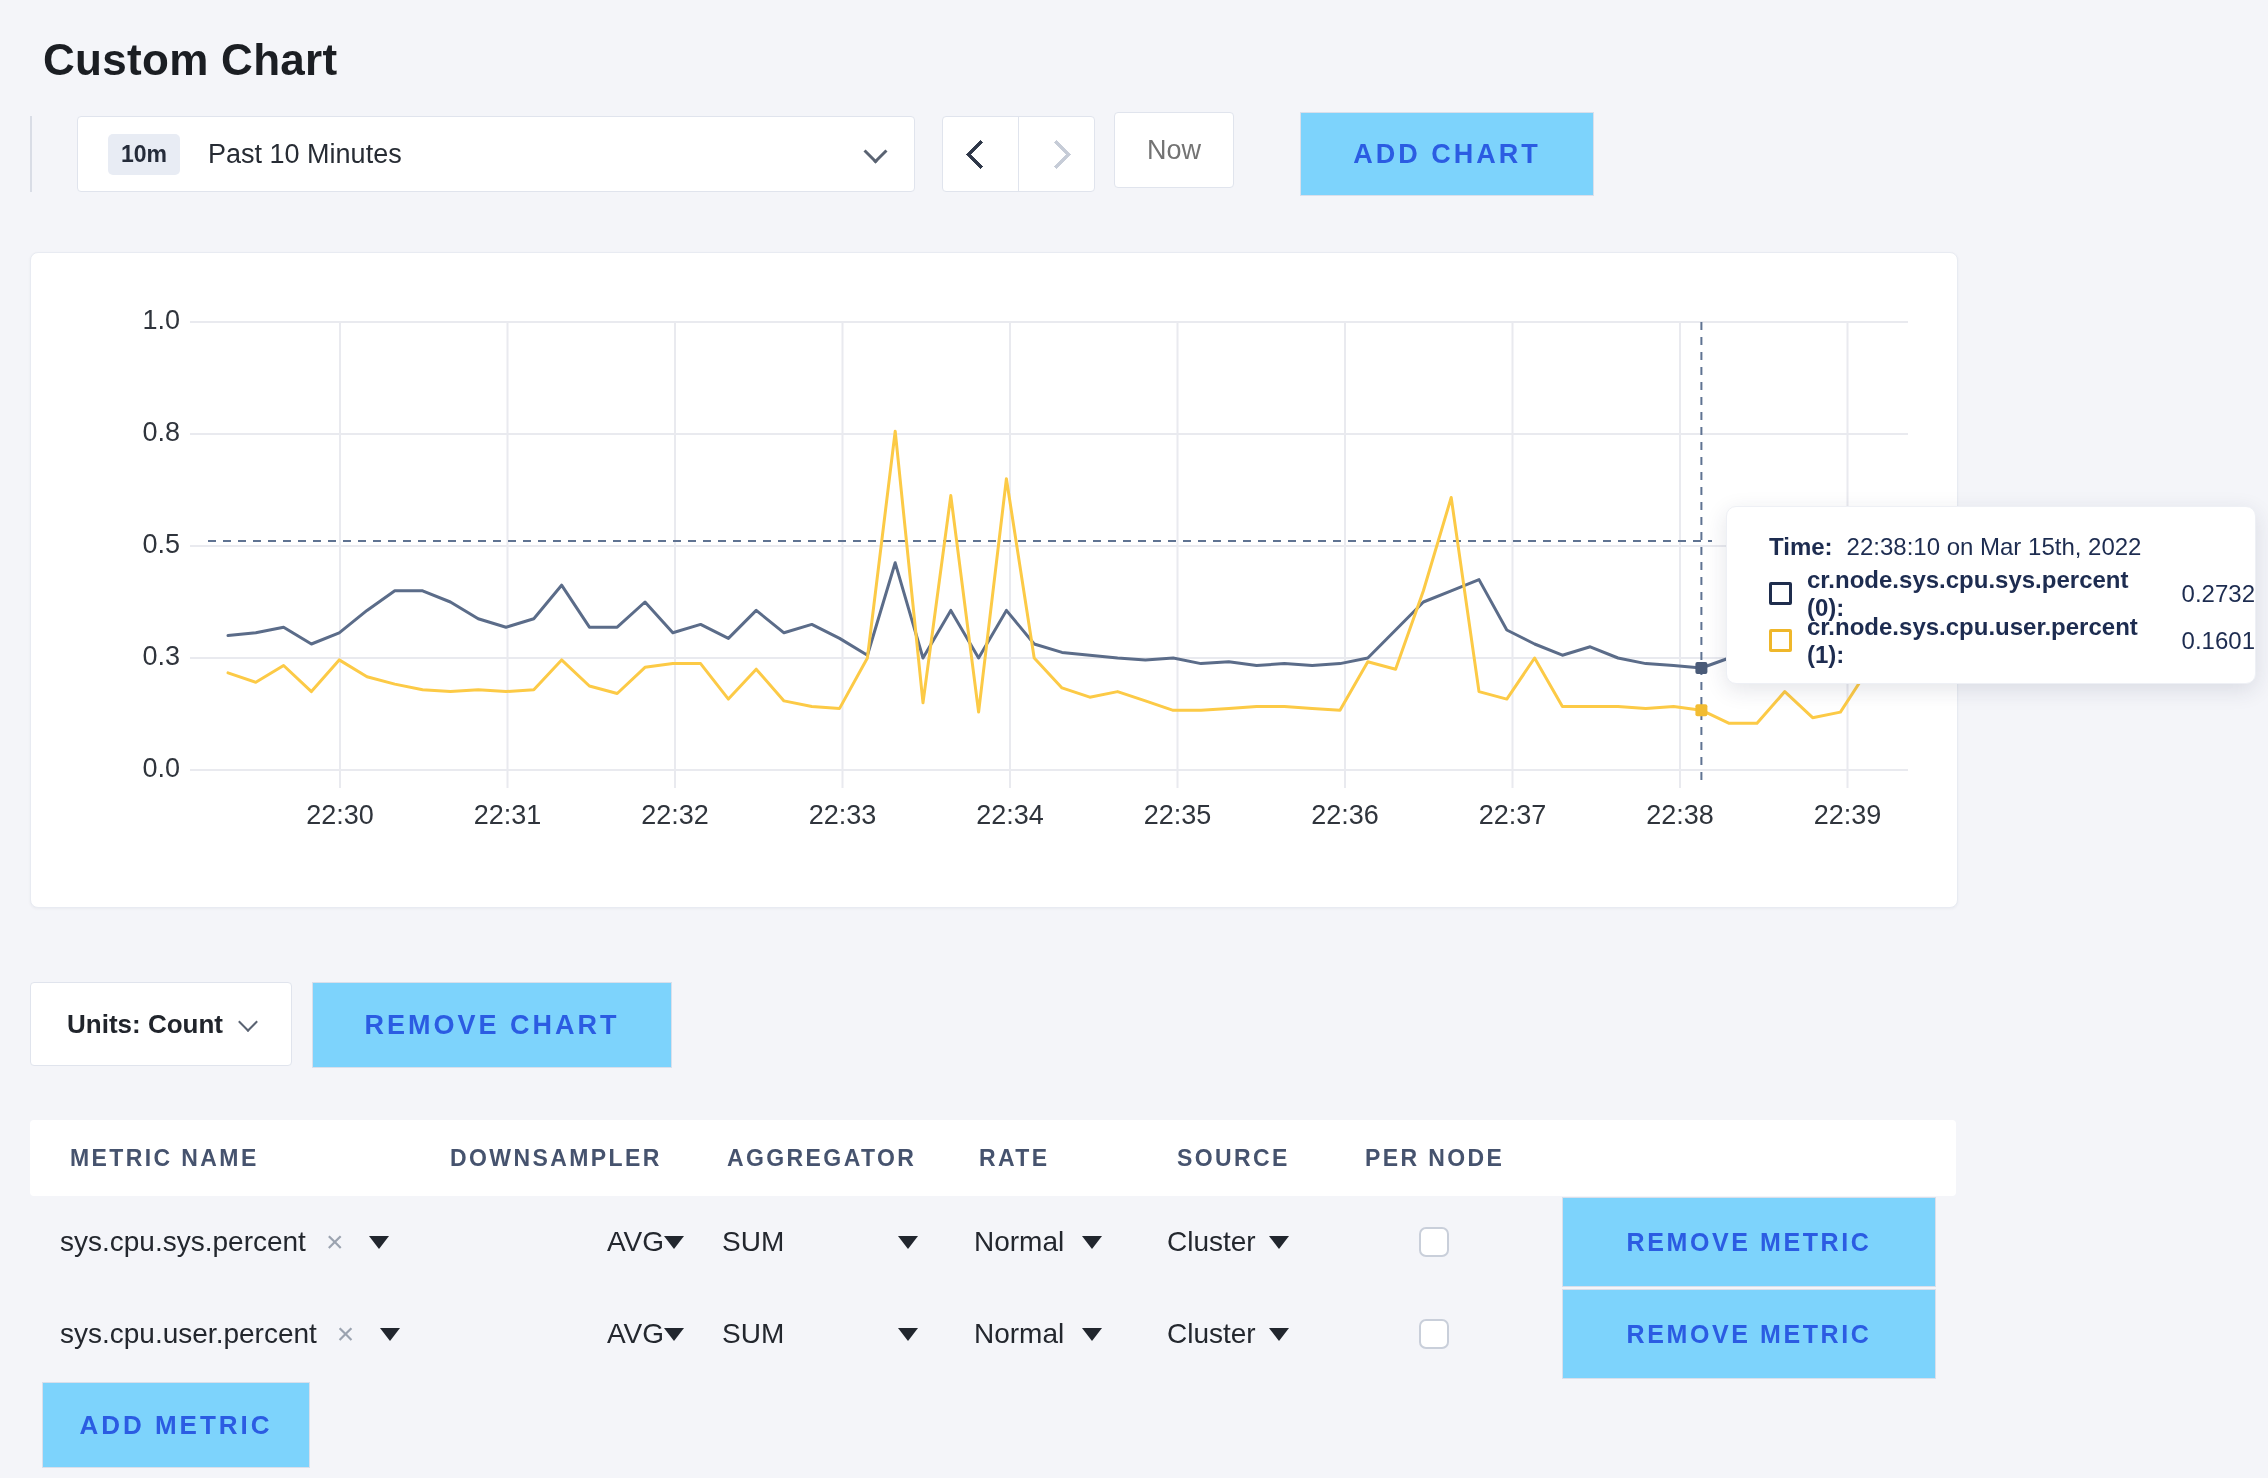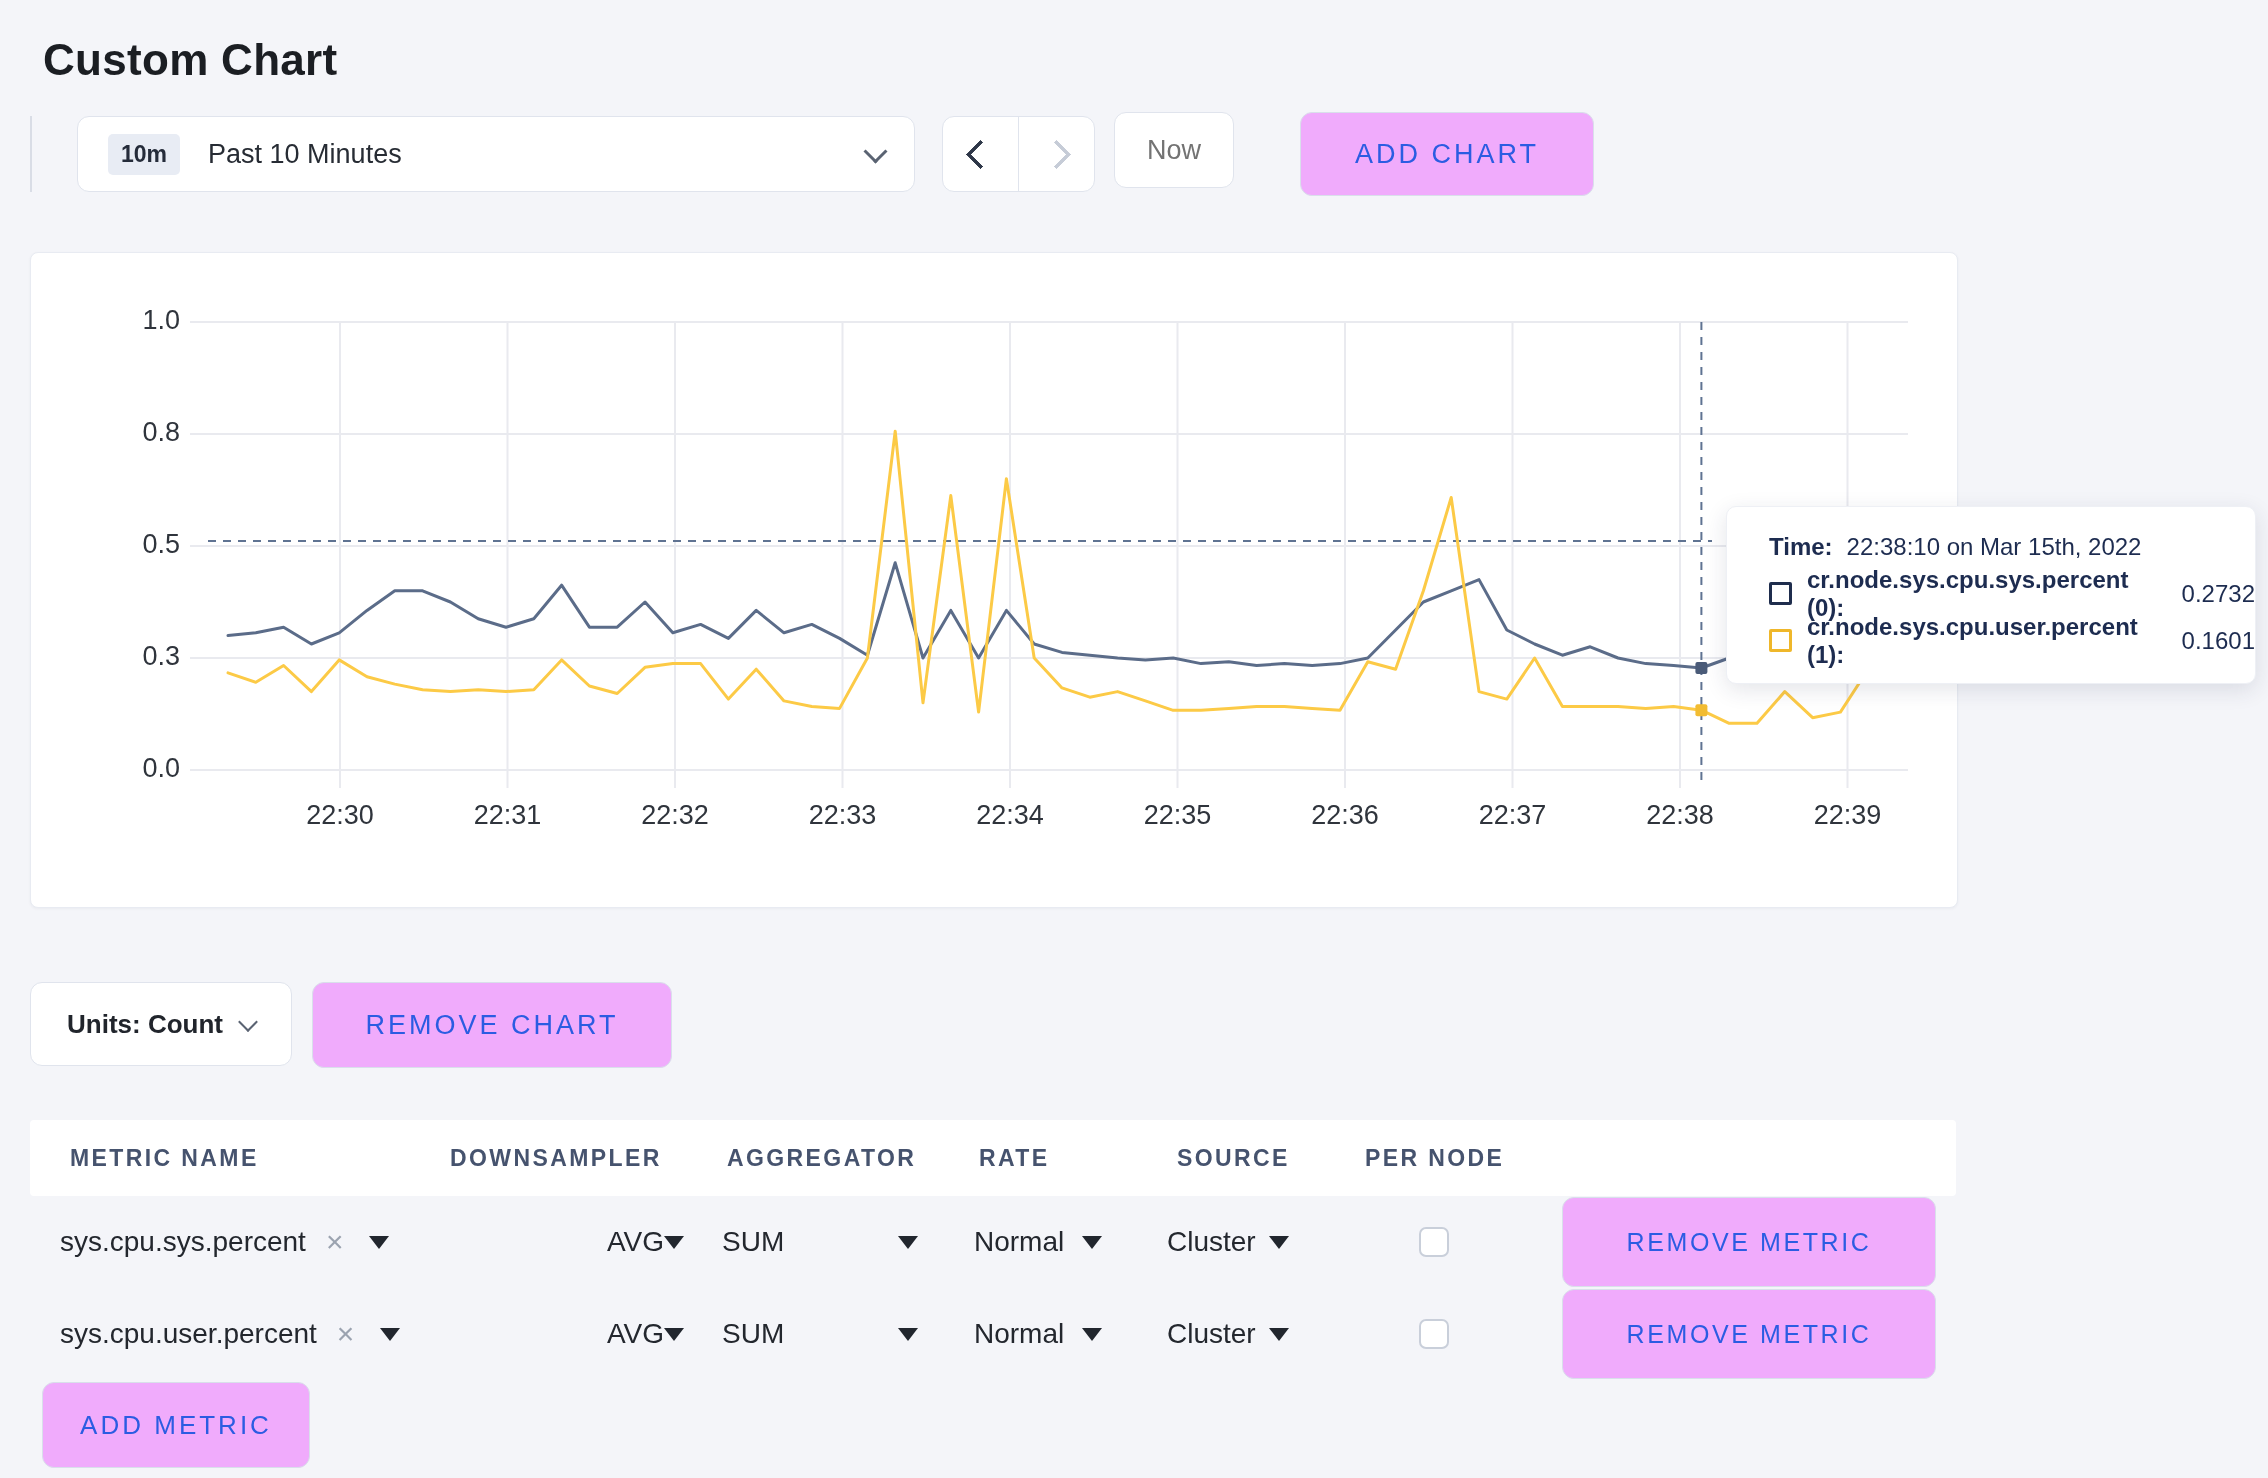--- a/index.html
+++ b/index.html
@@ -5,32 +5,32 @@
   html,body{margin:0;padding:0}
   body{
     width:2268px;height:1478px;position:relative;overflow:hidden;
     background:#f4f5f9;font-family:"Liberation Sans",sans-serif;color:#24282f;
   }
   .abs{position:absolute}
 
   
   #page-title{left:43px;top:6px;font-size:44px;font-weight:600;color:#1b1e23;letter-spacing:.3px}
   #toolbar-rule{left:30px;top:116px;width:2px;height:76px;background:#d9dde6}
-  .ctl{background:#fff;border:1px solid #e0e4ed;border-radius:12px;box-sizing:border-box}
+  .ctl{background:#fff;border:1px solid #e0e4ed;border-radius:4px;box-sizing:border-box}
   #timepicker{left:77px;top:116px;width:838px;height:76px;display:flex;align-items:center;padding:0 30px;cursor:pointer}
   #time-badge{background:#e8ecf4;border-radius:5px;padding:7px 13px;font-weight:700;font-size:23px;color:#252c3a;margin-right:28px}
   #time-label{font-size:27px;color:#272c34}
   .vchev{width:14px;height:14px;border-right:3px solid #5a6372;border-bottom:3px solid #5a6372;transform:rotate(45deg);margin-left:auto;margin-top:-6px}
   #nav-group{left:942px;top:116px;width:153px;height:76px;display:flex;padding:0}
   .navbtn{flex:1;display:flex;align-items:center;justify-content:center;cursor:pointer}
   .navbtn.first{border-right:1px solid #e0e4ed}
   .chevL{width:17px;height:17px;border-left:4px solid #2e3748;border-bottom:4px solid #2e3748;transform:rotate(45deg);border-radius:1px}
   .chevR{width:17px;height:17px;border-right:4px solid #c6ccd7;border-bottom:4px solid #c6ccd7;transform:rotate(-45deg);border-radius:1px}
   #now-button{left:1114px;top:112px;width:120px;height:76px;font-size:27px;color:#737373;display:flex;align-items:center;justify-content:center}
-  .blue-btn{color:#2b5ce2;font-weight:400;letter-spacing:3px;display:flex;align-items:center;justify-content:center;background:#f0abfc;border:1px solid #d9dfeb;border-radius:12px;box-sizing:border-box;cursor:pointer}
+  .blue-btn{color:#2b5ce2;font-weight:700;letter-spacing:3px;display:flex;align-items:center;justify-content:center;background:#7dd3fc;border:1px solid #d9dfeb;border-radius:0;box-sizing:border-box;cursor:pointer}
   #add-chart-button{left:1300px;top:112px;width:294px;height:84px;font-size:27px}
 
   
   #chart-card{left:30px;top:252px;width:1926px;height:654px;background:#fff;border:1px solid #e8ebf2;border-radius:8px;box-shadow:0 1px 3px rgba(40,50,70,.05)}
   #chart-svg{left:0;top:0;width:2268px;height:1478px;pointer-events:none}
   .ytick{position:absolute;width:88px;text-align:right;font-size:27px;color:#2f343c}
   .xtick{position:absolute;width:150px;text-align:center;font-size:27px;color:#2f343c}
 
   
   #chart-tooltip{left:1726px;top:506px;width:530px;height:178px;background:#fff;border:1px solid #eef0f5;border-radius:10px;

